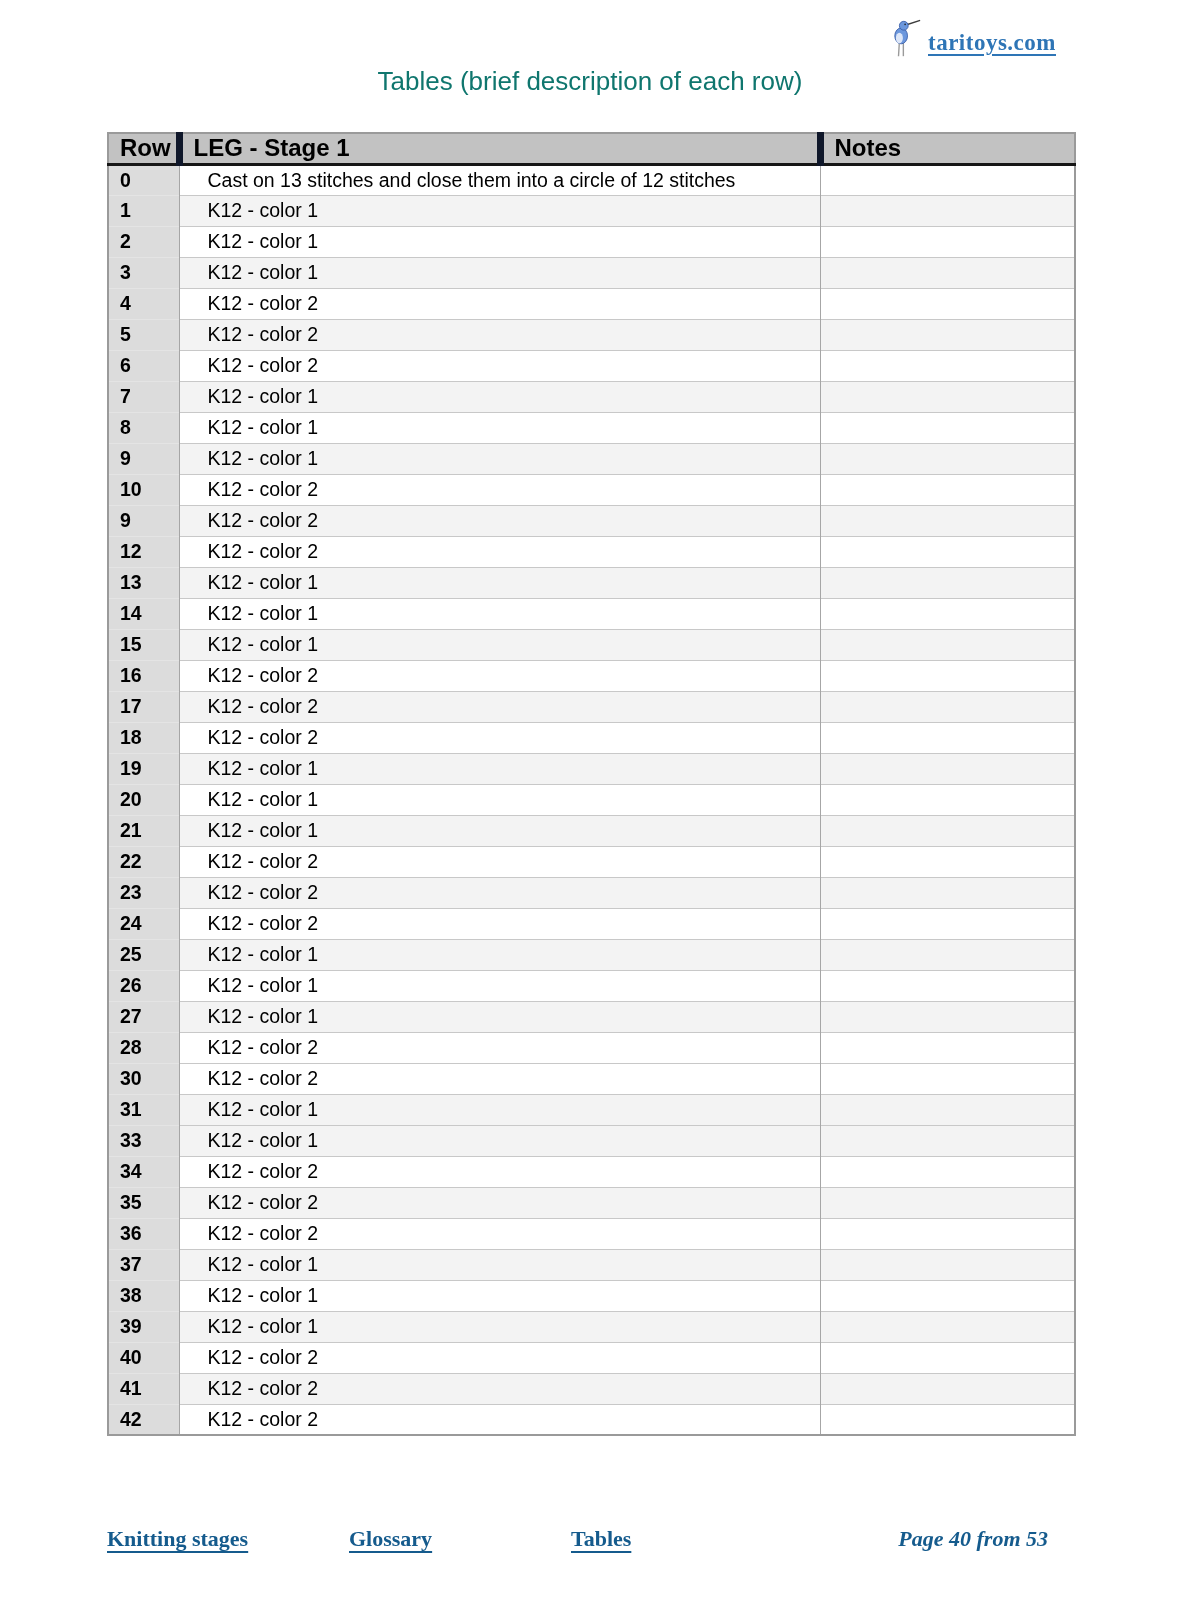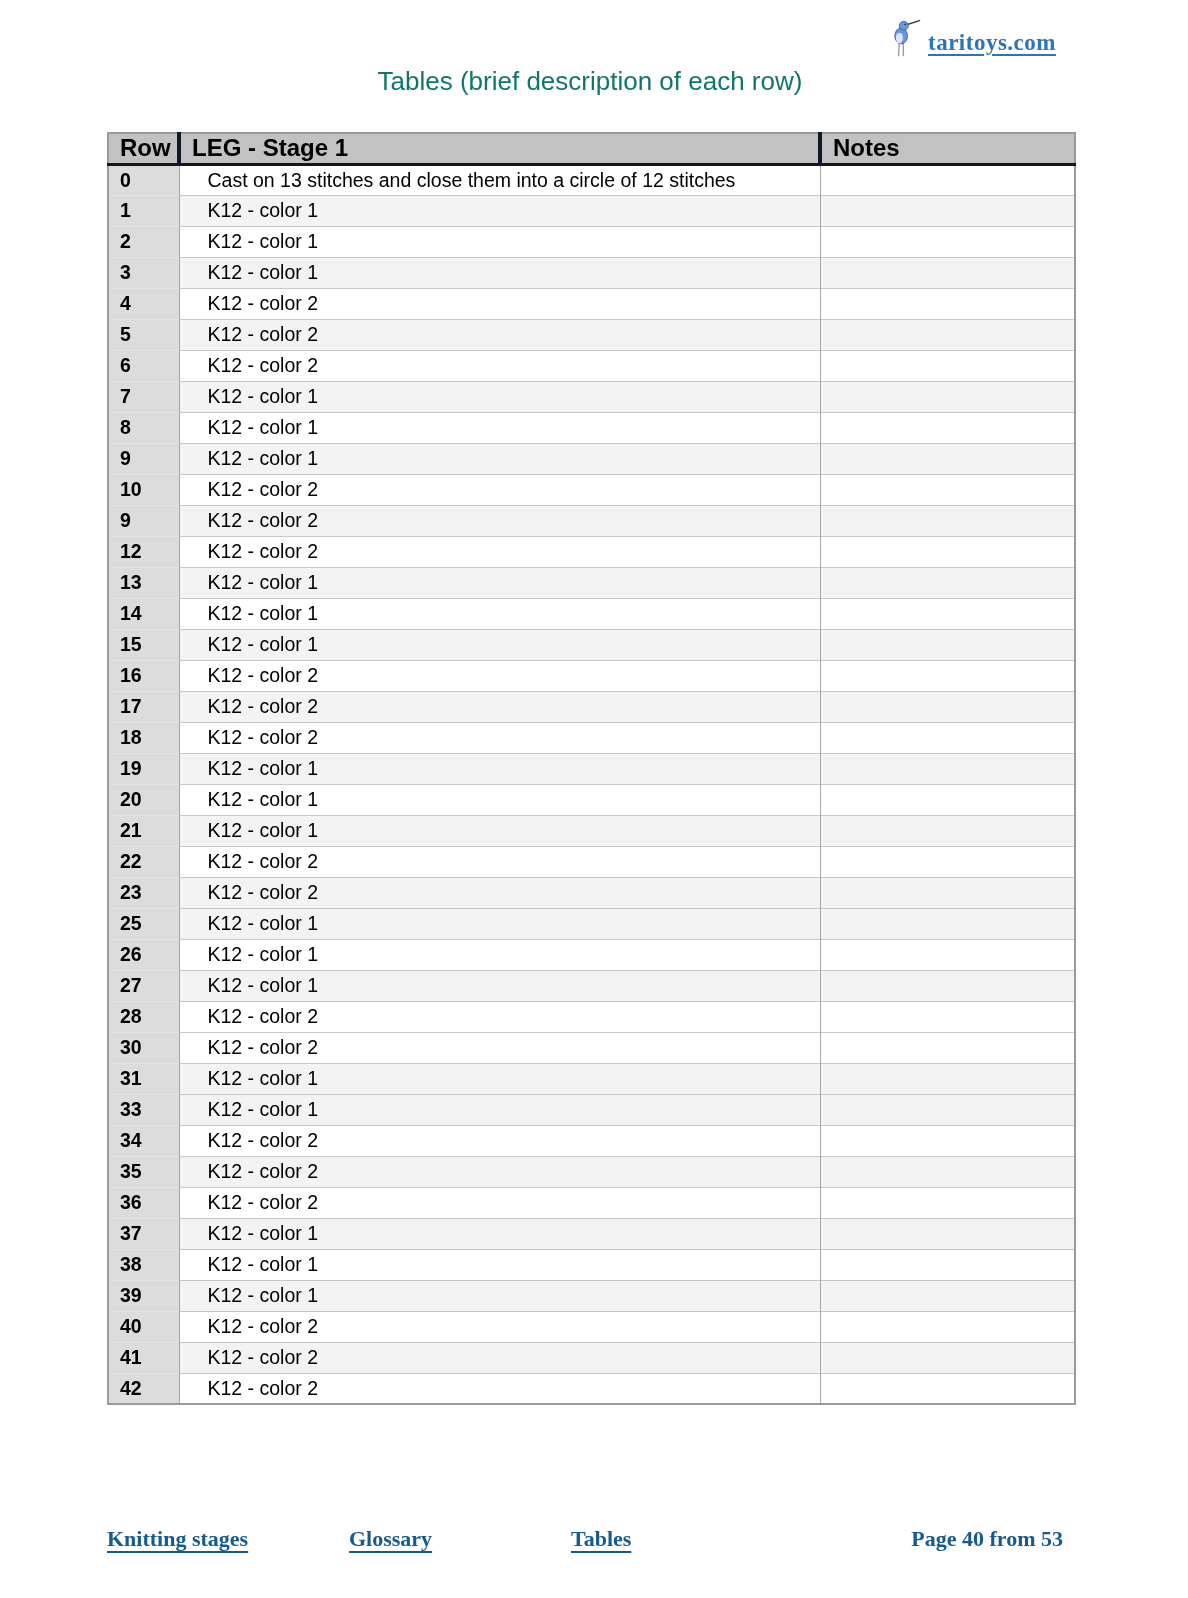--- a/index.html
+++ b/index.html
@@ -39,21 +39,21 @@
   col.c-desc  { width:641px; }
   col.c-notes { width:255px; }
   .knit th, .knit td {
     height:31px; vertical-align:middle; text-align:left;
     font-size:19.5px; overflow:hidden; white-space:nowrap;
   }
   .knit thead th {
     background:#c2c2c2; font-weight:bold; font-size:24px;
     border-bottom:3px solid #161616; padding-left:11px;
   }
-  .knit thead th + th { border-left:4px solid #0f172a; }
+  .knit thead th + th { border-left:7px solid #0f172a; }
   .knit td { border-top:1px solid #c8c8c8; background:#ffffff; }
   .knit td + td { border-left:1px solid #a6a6a6; }
   .knit td.num-cell {
     background:#dcdcdc; font-weight:bold; padding-left:11px;
     border-top:1px solid #e4e4e4;
   }
   .knit td.desc-cell { padding-left:28px; }
   .knit tr.stripe td.desc-cell,
   .knit tr.stripe td.notes-cell { background:#f3f3f3; }
 
@@ -63,21 +63,21 @@
     font-family:cursive;
     font-size:22px; font-weight:bold; color:#155b8d;
   }
   .footer .flink {
     position:absolute; top:0; text-decoration:underline;
     text-underline-offset:5px; cursor:pointer;
   }
   .flink.f1 { left:0; }
   .flink.f2 { left:242px; }
   .flink.f3 { left:464px; }
-  .page-indicator { position:absolute; top:0; right:0; }
+  .page-indicator { position:absolute; top:0; right:15px;font-style:italic; }
 </style>
 </head>
 <body>
 
 <div class="site-header">
   <span>
     <svg class="bird" viewBox="0 0 34 52">
       <path d="M16 15 L33 9.5" stroke="#3c3c3c" stroke-width="1.6" fill="none"></path>
       <line x1="9.5" y1="34" x2="8.5" y2="50" stroke="#9a9a9a" stroke-width="1.6"></line>
       <line x1="14" y1="34" x2="14" y2="50" stroke="#9a9a9a" stroke-width="1.6"></line>
@@ -220,20 +220,25 @@
         <tr>
     <td class="num-cell">22</td>
     <td class="desc-cell">K12 - color 2</td>
     <td class="notes-cell"></td>
   </tr>
         <tr class="stripe">
     <td class="num-cell">23</td>
     <td class="desc-cell">K12 - color 2</td>
     <td class="notes-cell"></td>
   </tr>
+        <tr>
+    <td class="num-cell">24</td>
+    <td class="desc-cell">K12 - color 2</td>
+    <td class="notes-cell"></td>
+  </tr>
         <tr class="stripe">
     <td class="num-cell">25</td>
     <td class="desc-cell">K12 - color 1</td>
     <td class="notes-cell"></td>
   </tr>
         <tr>
     <td class="num-cell">26</td>
     <td class="desc-cell">K12 - color 1</td>
     <td class="notes-cell"></td>
   </tr>

